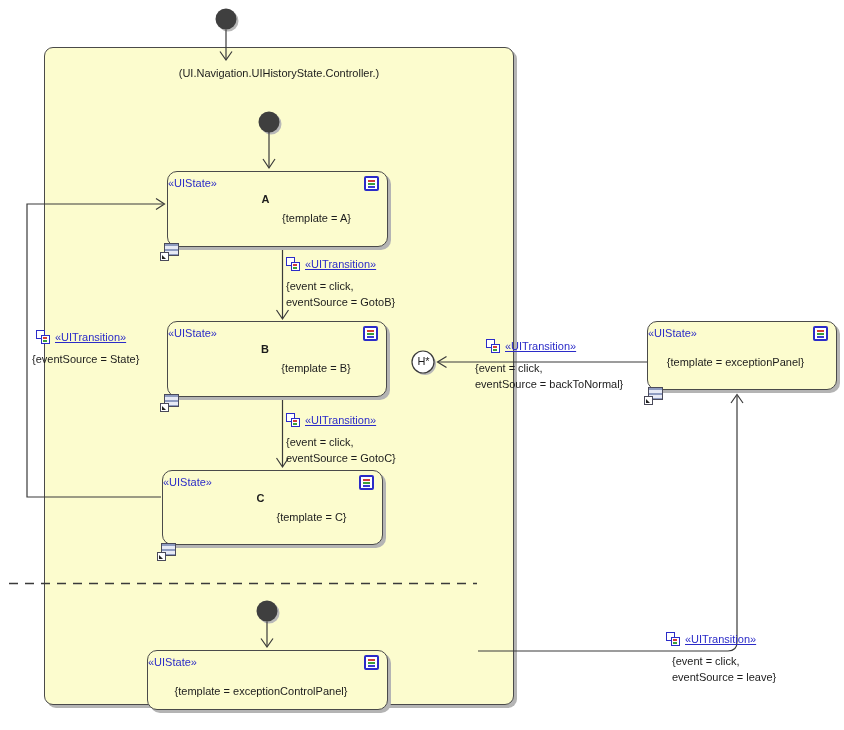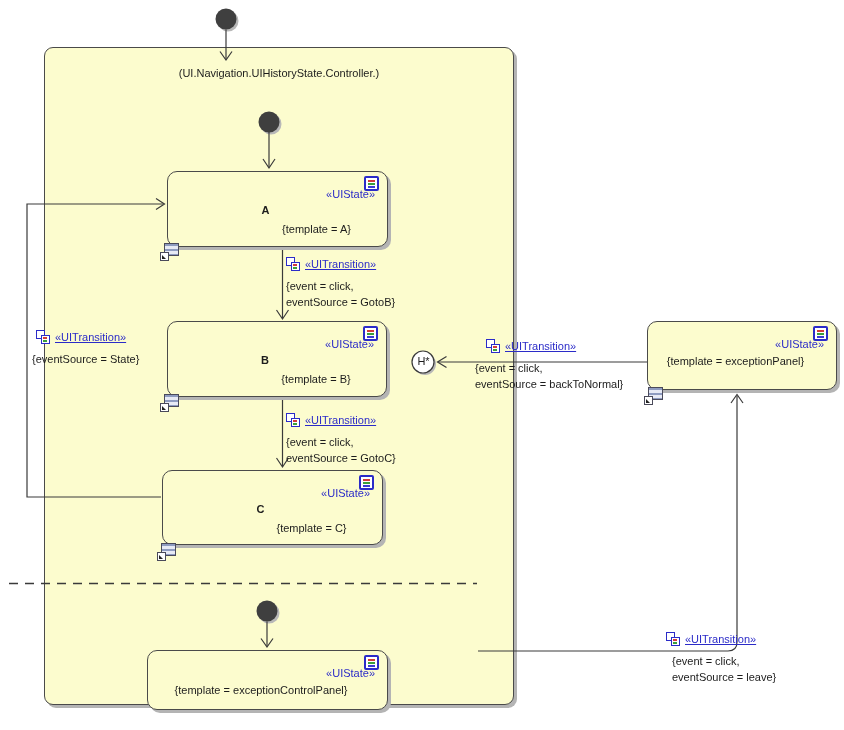--- a/index.html
+++ b/index.html
@@ -12,23 +12,23 @@
   .wires .hist{fill:#ffffff;stroke:#3a3a3a;stroke-width:1.2;}
   .wires .histsh{fill:#b8b8b8;stroke:none;}
   .wires .sep{stroke-dasharray:9 7;stroke-width:1.4;}
 
   .region{position:absolute;left:8px;top:47px;width:470px;height:658px;box-sizing:border-box;
     background:#fcfcce;border:1.5px solid #4a4a4a;border-radius:9px;box-shadow:3px 3px 0 #b4b4b4;margin-left:36px;}
   .region-title{margin-top:19px;text-align:center;white-space:nowrap;}
 
   .state{position:absolute;box-sizing:border-box;background:#fcfcce;border:1.5px solid #4a4a4a;
     border-radius:10px;box-shadow:3px 3px 0 #b4b4b4;}
-  .stereo{margin-top:15px;line-height:15px;text-align:right;color:#2b2bc8;padding-right:12px;white-space:nowrap;}
+  .stereo{margin-top:4px;line-height:15px;text-align:left;color:#2b2bc8;padding-right:12px;white-space:nowrap;}
   .sname{margin-top:1px;line-height:15px;text-align:center;font-weight:bold;padding-right:24px;white-space:nowrap;}
-  .tmpl{margin-top:2px;line-height:15px;text-align:center;white-space:nowrap;}
+  .tmpl{margin-top:14px;line-height:15px;text-align:center;white-space:nowrap;}
   .state.tall .tmpl{margin-top:4px;padding-left:78px;}
   .state.wide .tmpl{padding-right:13px;}
 
   .badge{position:absolute;top:4px;right:8px;width:15px;height:15px;box-sizing:border-box;
     background:#fff;border:2px solid #2b2bc8;border-radius:2px;
     display:flex;flex-direction:column;justify-content:center;align-items:center;gap:1px;}
   .badge i{display:block;width:7px;height:2px;}
   .badge .r{background:#d23b3b;}
   .badge .g{background:#3ba03b;}
   .badge .b{background:#3b3bd2;}

